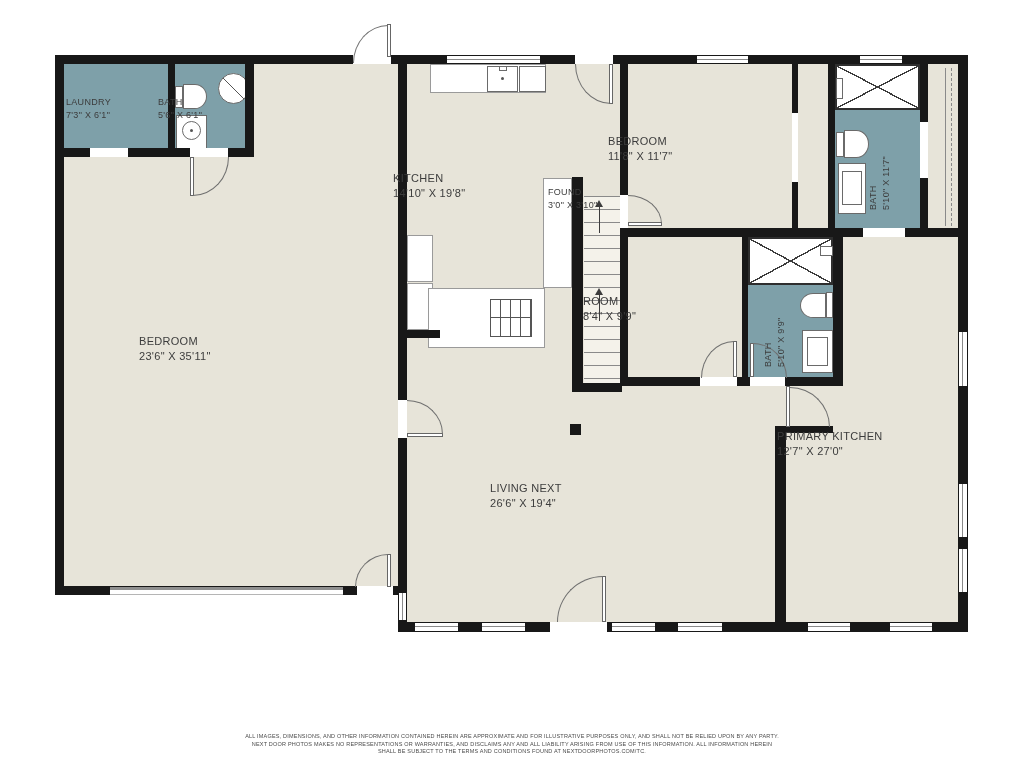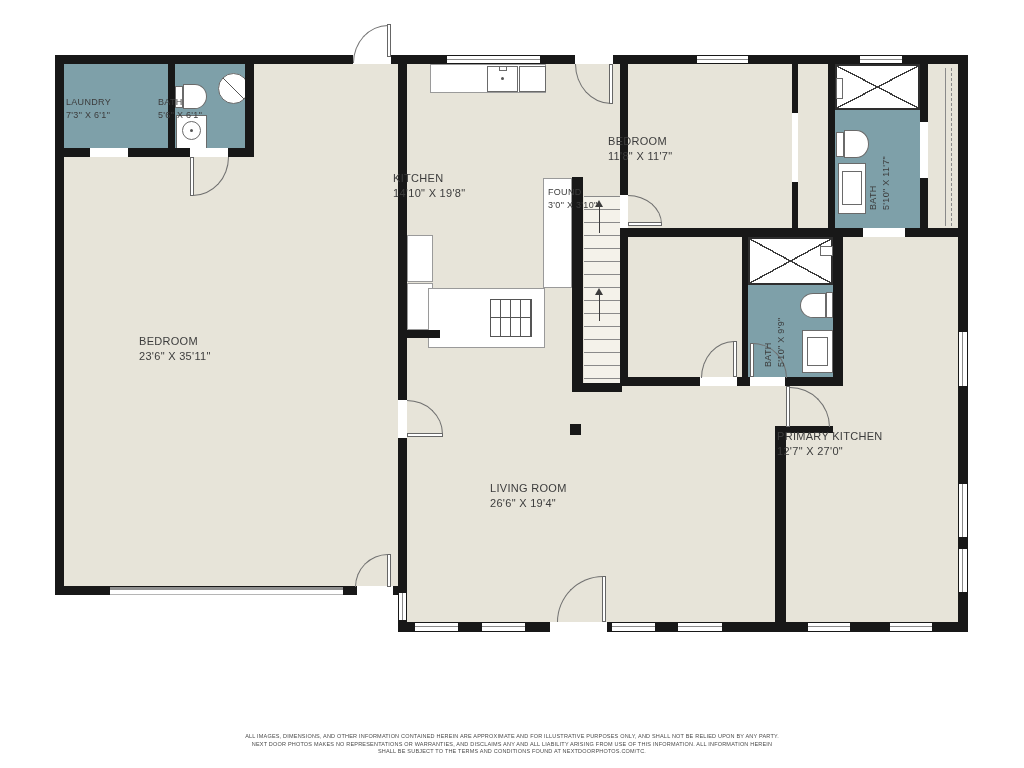--- a/index.html
+++ b/index.html
@@ -188,26 +188,30 @@
     <div>3'0" X 3'10"</div>
   </div>
   <div class="rlabel" style="left:608px;top:134px;width:200px">
     <div>BEDROOM</div>
     <div>11'8" X 11'7"</div>
   </div>
   <div class="rlabel sm vert" style="left:830px;top:110px;width:100px;height:100px">
     <div>BATH</div>
     <div>5'10" X 11'7"</div>
   </div>
+  <div class="rlabel" style="left:583px;top:294px;width:200px">
+    <div>ROOM</div>
+    <div>8'4" X 9'9"</div>
+  </div>
   <div class="rlabel sm vert" style="left:725px;top:267px;width:100px;height:100px">
     <div>BATH</div>
     <div>5'10" X 9'9"</div>
   </div>
   <div class="rlabel" style="left:490px;top:481px;width:200px">
-    <div>LIVING ROOM</div>
+    <div>LIVING NEXT</div>
     <div>26'6" X 19'4"</div>
   </div>
   <div class="rlabel" style="left:777px;top:429px;width:200px">
     <div>PRIMARY KITCHEN</div>
     <div>12'7" X 27'0"</div>
   </div>
 
   <div class="disclaimer">
     <div>ALL IMAGES, DIMENSIONS, AND OTHER INFORMATION CONTAINED HEREIN ARE APPROXIMATE AND FOR ILLUSTRATIVE PURPOSES ONLY, AND SHALL NOT BE RELIED UPON BY ANY PARTY.</div>
     <div>NEXT DOOR PHOTOS MAKES NO REPRESENTATIONS OR WARRANTIES, AND DISCLAIMS ANY AND ALL LIABILITY ARISING FROM USE OF THIS INFORMATION. ALL INFORMATION HEREIN</div>

